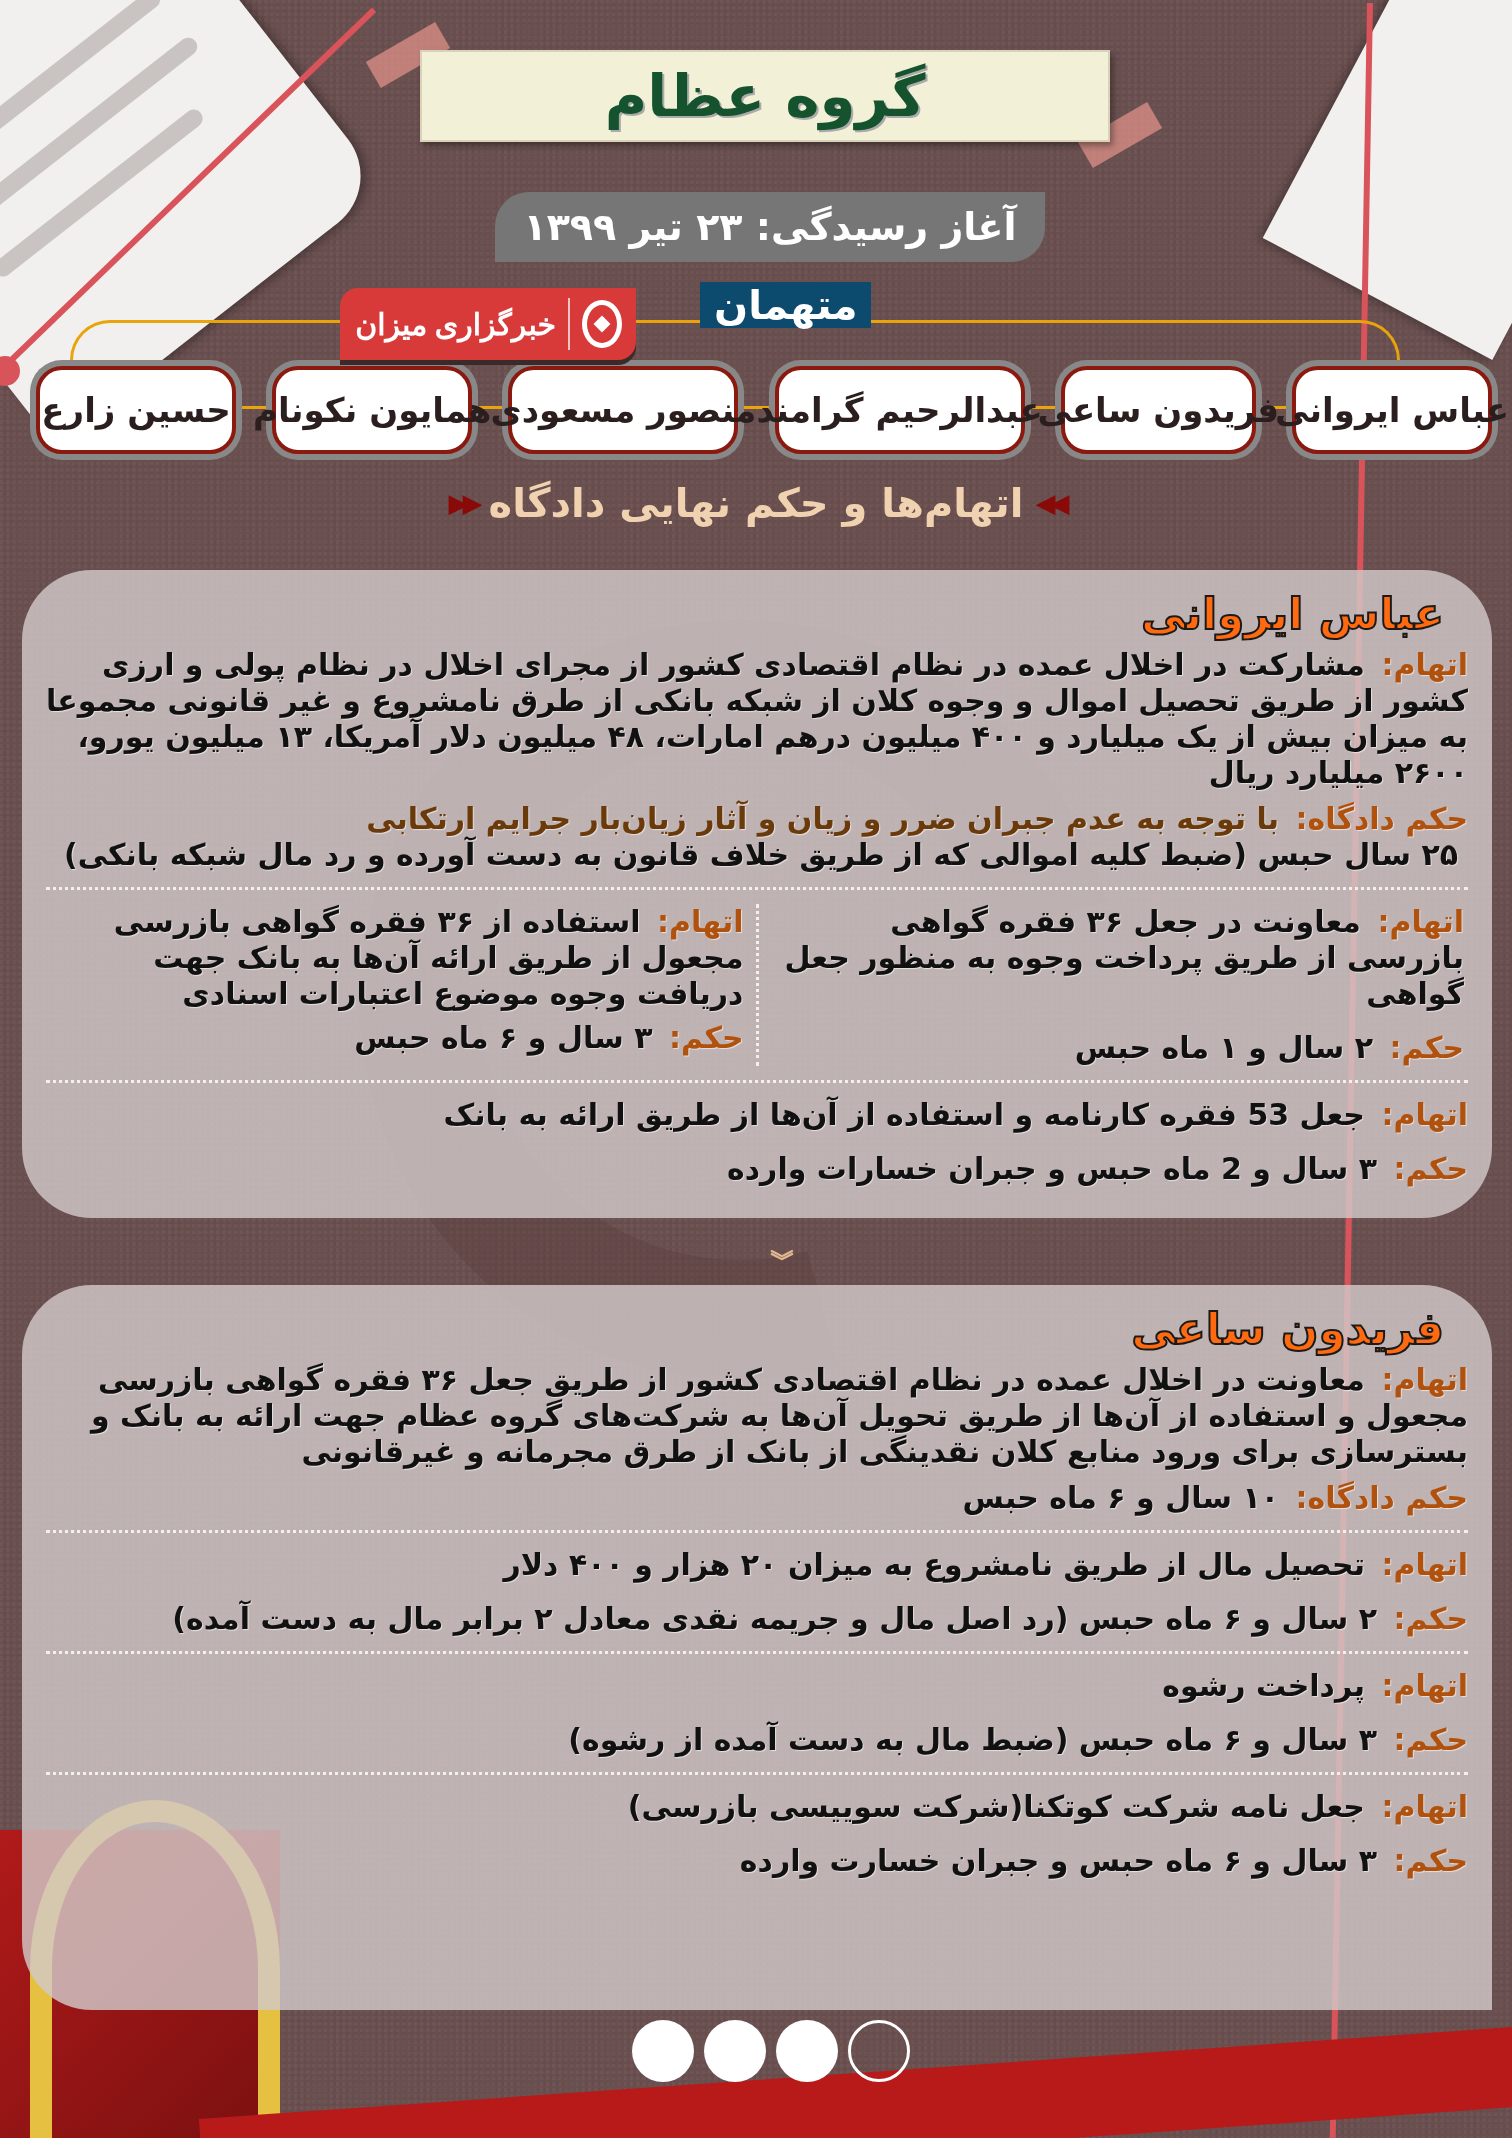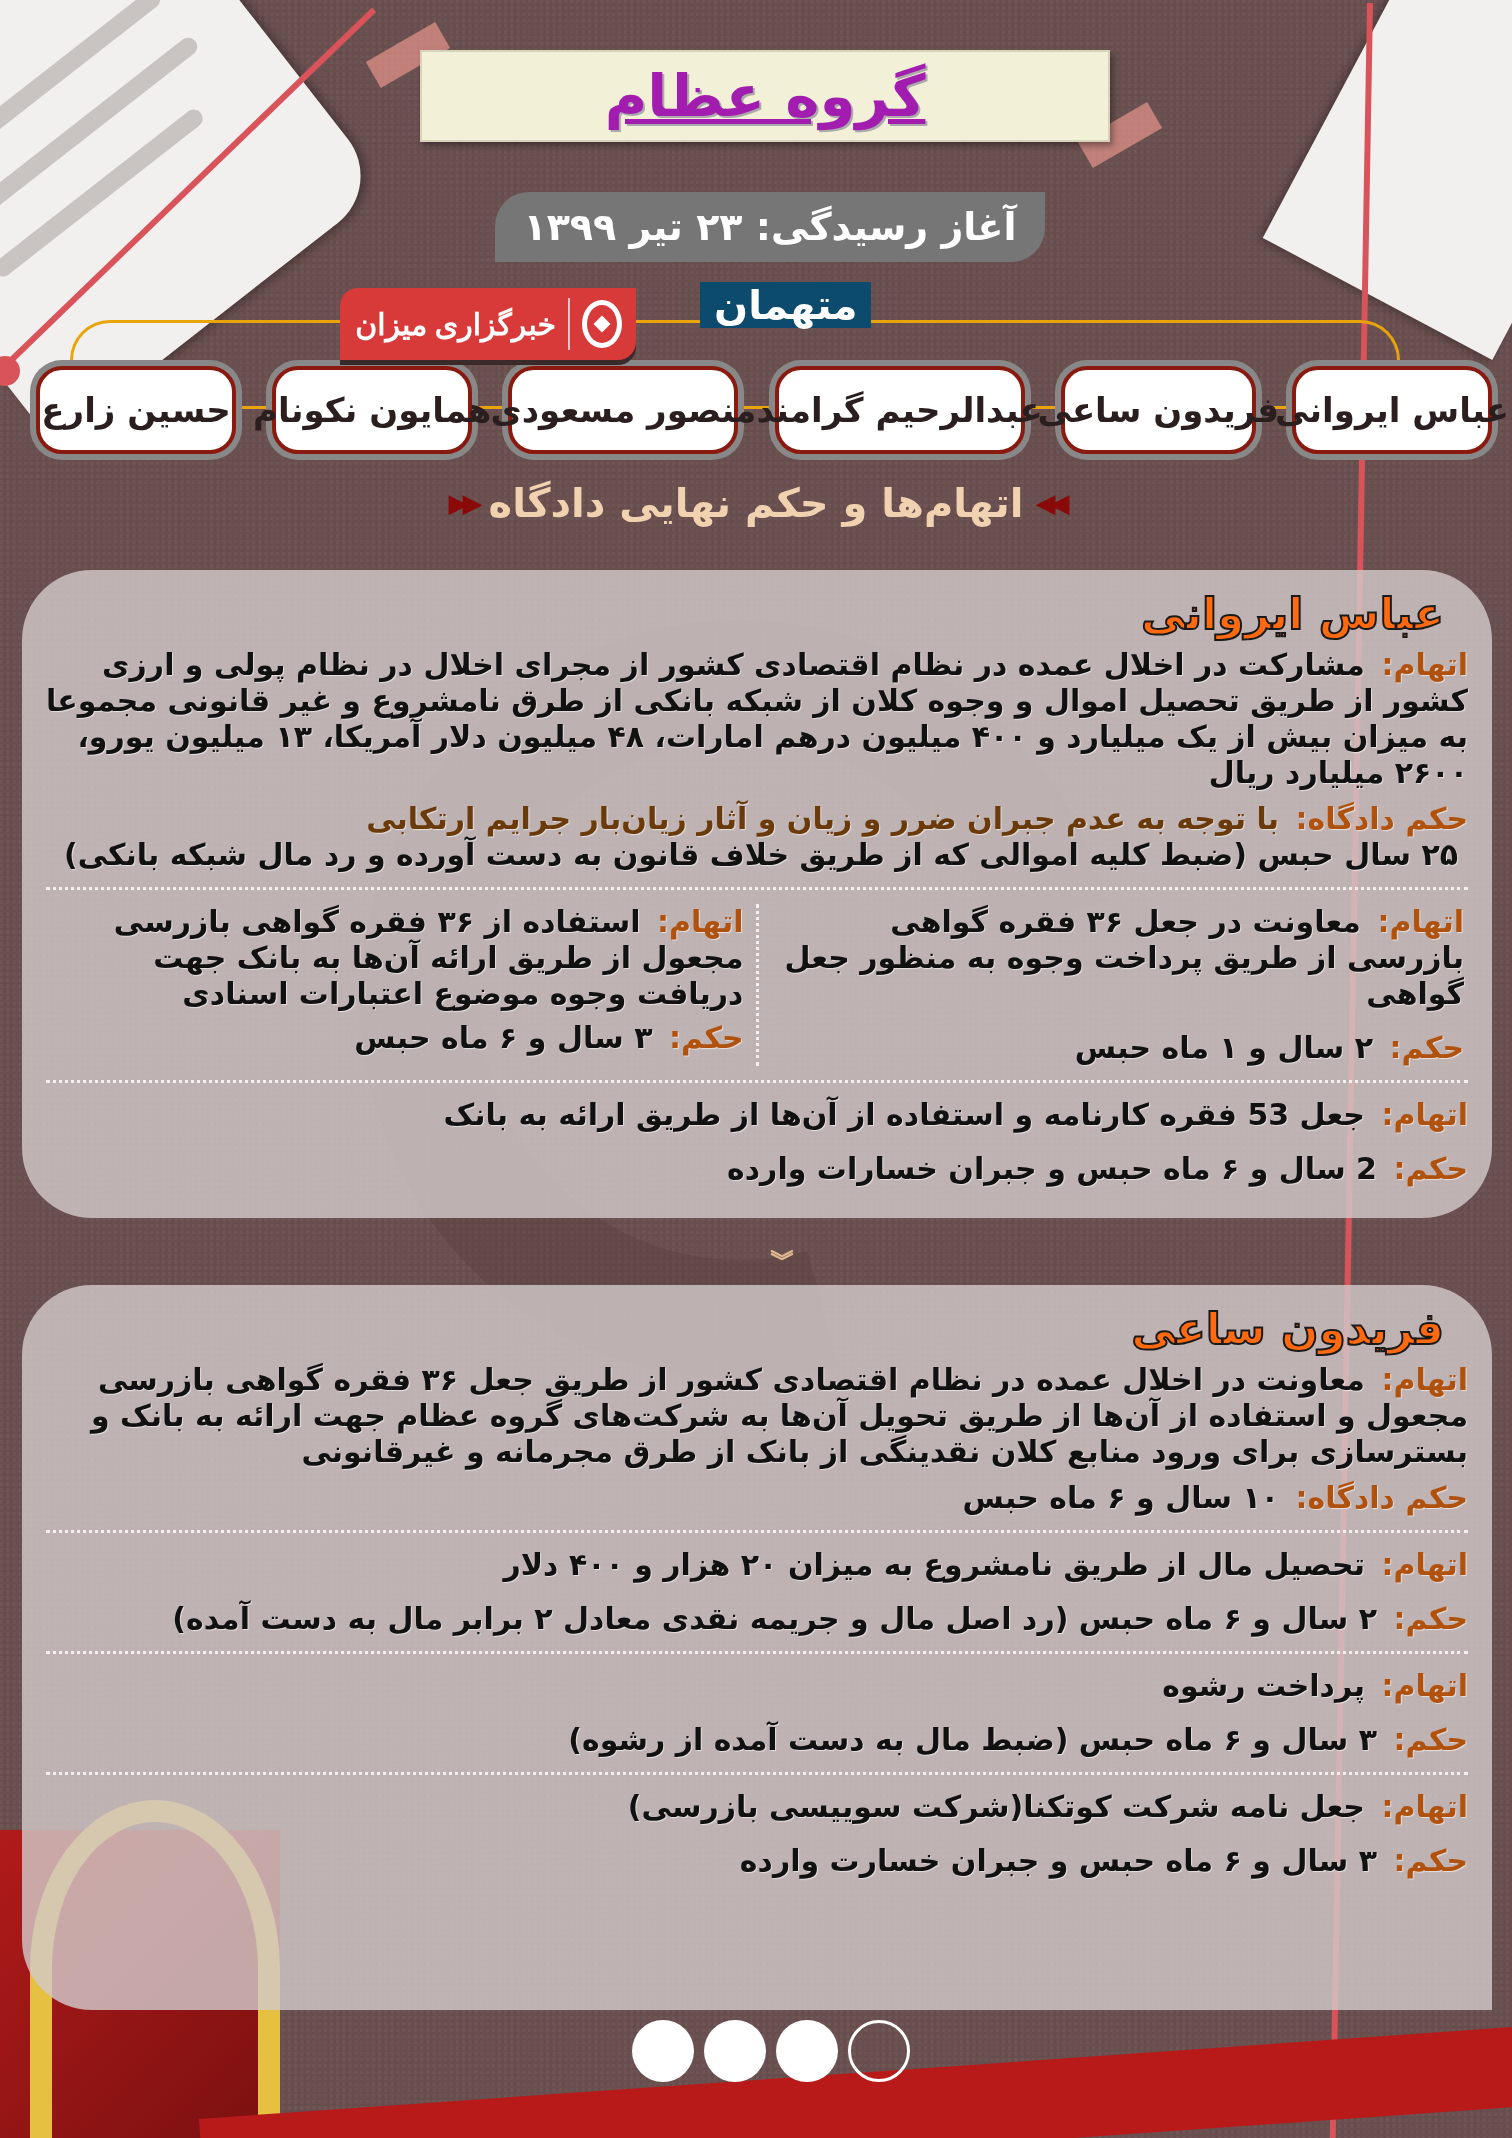--- a/index.html
+++ b/index.html
@@ -38,21 +38,21 @@
 
   
   .title-ribbon {
     position: absolute; left: 420px; top: 50px; width: 690px; height: 92px;
     background: #f3f0d8; border: 2px solid #d8d3b8;
     box-shadow: 3px 4px 6px rgba(0,0,0,0.35);
     display: flex; align-items: center; justify-content: center; gap: 18px;
     font-size: 58px; font-weight: 900;
   }
   .title-black { color: #1a1a1a; text-shadow: 2px 2px 0 #777; }
-  .title-red { color: #a21caf; text-shadow: 2px 2px 0 #aaa; text-decoration: underline; }
+  .title-red { color: #14532d; text-shadow: 2px 2px 0 #aaa; }
 
   .date-pill {
     position: absolute; left: 495px; top: 192px; width: 550px; height: 70px;
     background: #777676; border-radius: 34px 0 34px 0;
     color: #fff; font-size: 38px; font-weight: bold;
     display: flex; align-items: center; justify-content: center;
   }
 
   
   .accused-label {
@@ -229,21 +229,21 @@
     </div>
   </div>
   <div class="divider"></div>
   <div class="row">
     <span class="lbl">اتهام:</span>
     <span>جعل 53 فقره کارنامه و استفاده از آن‌ها از طریق ارائه به بانک</span>
   </div>
   <div class="gap"></div>
   <div class="row">
     <span class="lbl">حکم:</span>
-    <span>2 سال و ۶ ماه حبس و جبران خسارات وارده</span>
+    <span>۳ سال و 2 ماه حبس و جبران خسارات وارده</span>
   </div>
 </div>
 
 <div class="down-chev">︾</div>
 
 <div class="card card2">
   <div class="card-name">فریدون ساعی</div>
   <div class="row">
     <span class="lbl">اتهام:</span>
     <span>معاونت در اخلال عمده در نظام اقتصادی کشور از طریق جعل ۳۶ فقره گواهی بازرسی مجعول و استفاده از آن‌ها از طریق تحویل آن‌ها به شرکت‌های گروه عظام جهت ارائه به بانک و بسترسازی برای ورود منابع کلان نقدینگی از بانک از طرق مجرمانه و غیرقانونی</span>

